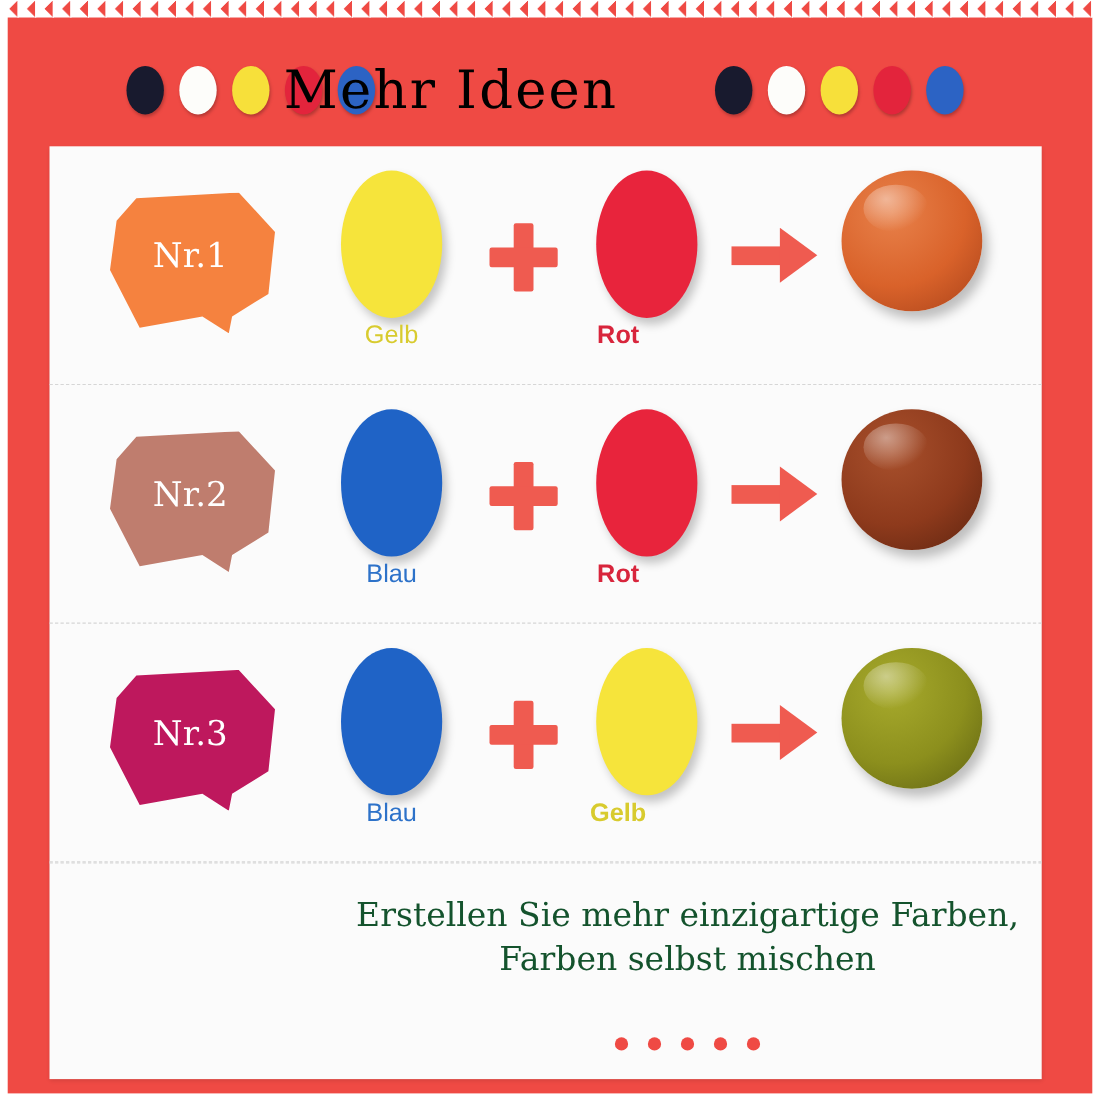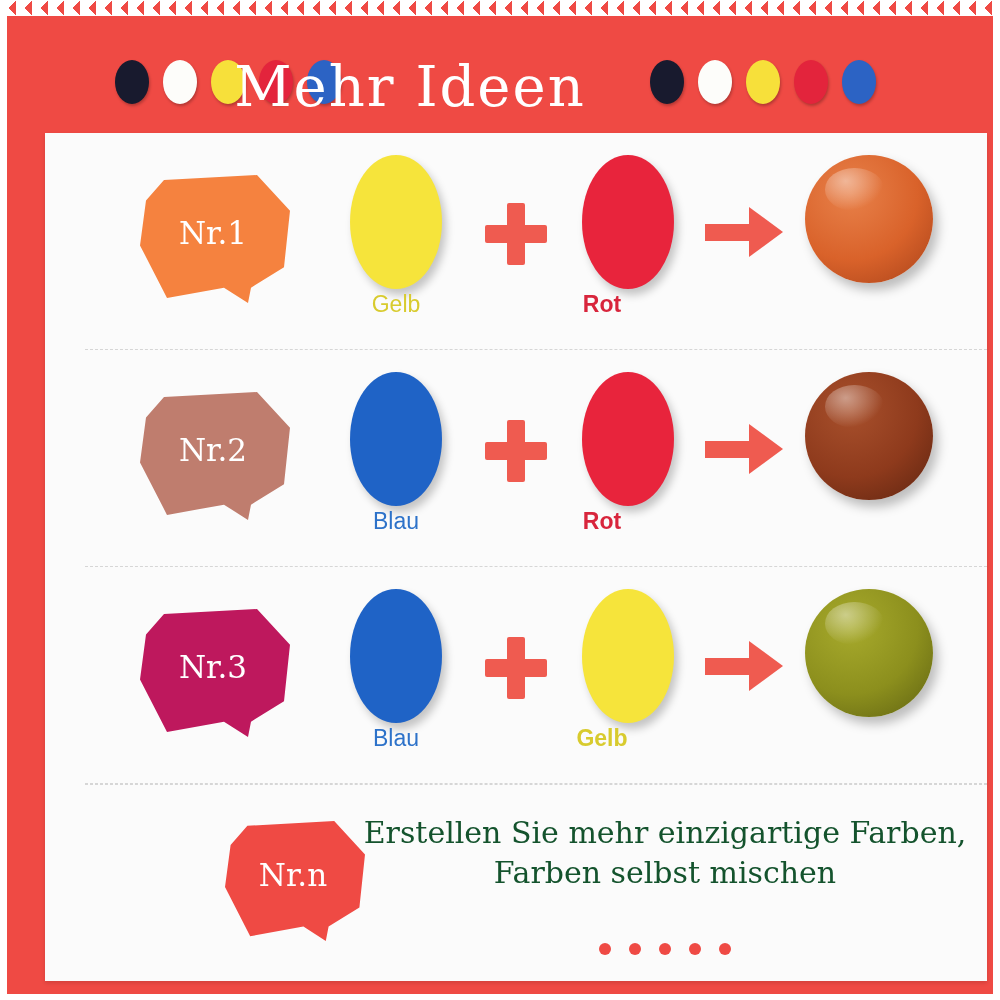--- a/index.html
+++ b/index.html
@@ -58,22 +58,22 @@
     top: 22px; left: 0;
     width: 1000px; height: 90px;
   }
   .title {
     position: absolute;
     top: 32px;
     left: 0;
     width: 820px;
     text-align: center;
     font-family: "DejaVu Serif", serif;
-    font-size: 56px;
-    color: #ffffff;
+    font-size: 48px;
+    color: #000000;
     letter-spacing: 2px;
   }
   .beanrow {
     position: absolute;
     top: 38px;
     display: flex;
     align-items: center;
     gap: 14px;
   }
   .beanrow.left { left: 115px; }
@@ -87,21 +87,20 @@
 
   
   .card {
     position: absolute;
     left: 45px;
     top: 133px;
     width: 902px;
     height: 848px;
     background: #fbfbfb;
     box-shadow: 0 2px 4px rgba(0,0,0,0.12);
-    padding-left: 40px;
   }
 
   .row {
     position: relative;
     height: 216px;
     border-bottom: 1px dashed #d6d6d6;
   }
   .row:last-of-type { border-bottom: none; }
 
   
@@ -312,23 +311,20 @@
       <div class="bean-big bean-b" style="background:#f6e43b"></div>
       <div class="bean-label label-b" style="color:#d8cb2e">Gelb</div>
       <div class="arrow">
         <div class="shaft"></div>
           <div class="head"></div>
       </div>
       <div class="result" style="background: radial-gradient(circle at 36% 30%, #a7aa2c, #8c8f1d 55%, #5e6112 100%)"></div>
     </div>
 
     <div class="footer" style="border-top:1px dashed #d6d6d6">
-      <div class="tag" style="background:#ef4a44">
-        <span>Nr.n</span>
-      </div>
       <div class="footer-text">
         <div>Erstellen Sie mehr einzigartige Farben,</div>
         <div>Farben selbst mischen</div>
       </div>
       <div class="dots">
         <div class="dot"></div>
         <div class="dot"></div>
         <div class="dot"></div>
         <div class="dot"></div>
         <div class="dot"></div>

